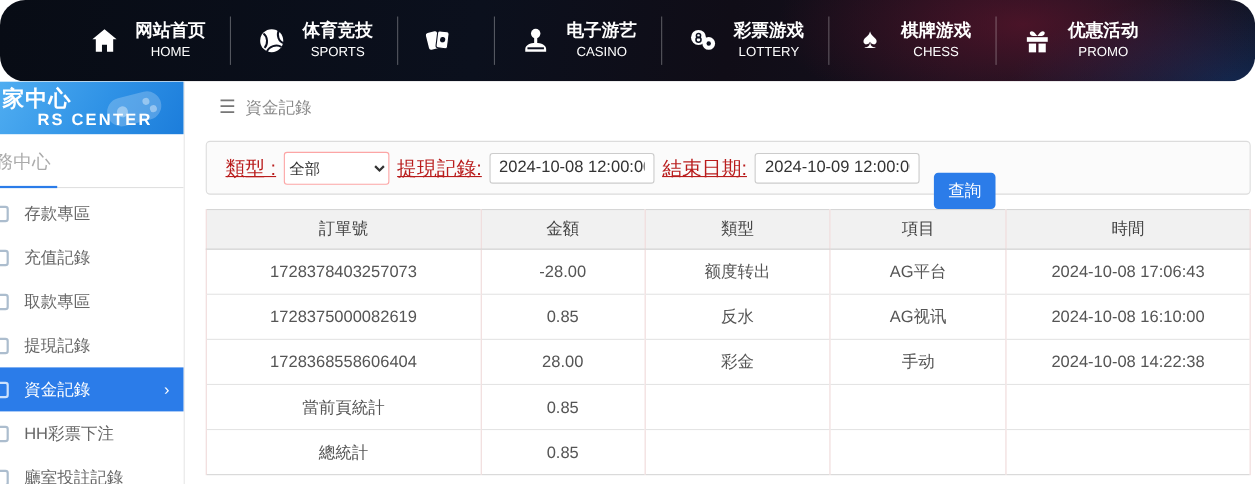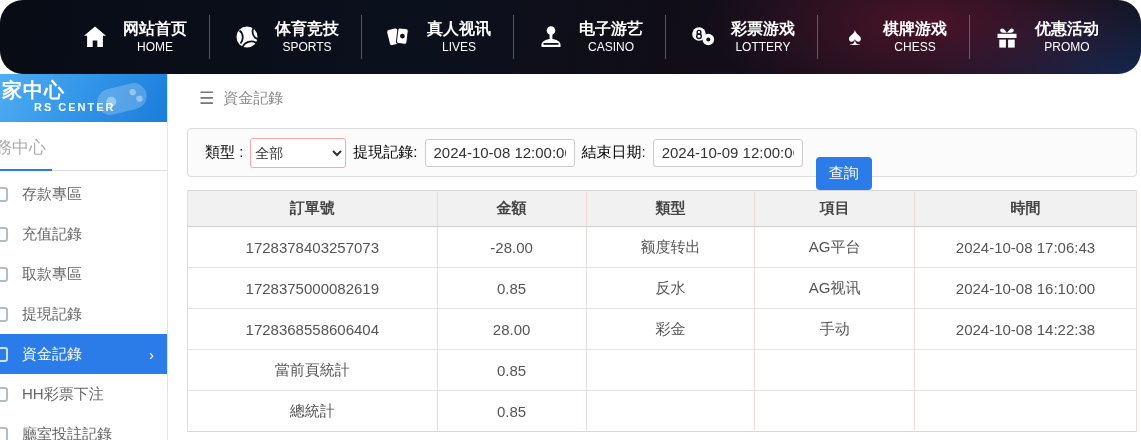--- a/index.html
+++ b/index.html
@@ -33,51 +33,51 @@
   .spade-glyph{font-size:25px;color:#fff;line-height:1;}
   
   .main{display:flex;height:366px;}
   
   .sidebar{width:168px;flex:none;background:#fff;border-right:1px solid #e3e3e3;overflow:hidden;}
   .sb-header{
     height:48px;position:relative;overflow:hidden;color:#fff;padding:5px 0 0 2px;
     background:linear-gradient(118deg,#4fadf1 0%,#2f92e6 55%,#1c7ddb 100%);
   }
   .sb-title{font-size:20px;font-weight:700;letter-spacing:1px;line-height:1.1;}
-  .sb-sub{font-size:11px;font-weight:700;letter-spacing:2px;padding-left:32px;}
+  .sb-sub{font-size:15px;font-weight:700;letter-spacing:2px;padding-left:32px;}
   .sb-pad-icon{position:absolute;right:10px;top:4px;width:70px;height:42px;}
   .sb-tab{position:relative;margin-top:14px;padding:0 0 11px 0;border-bottom:1px solid #e0e0e0;}
   .sb-tab-label{font-size:17px;color:#ababab;margin-left:-5px;}
   .sb-tab-line{position:absolute;left:0;bottom:-1px;width:52px;height:2px;background:var(--accent);}
   .sb-menu{margin-top:3px;}
   .sb-item{height:40px;display:flex;align-items:center;font-size:15px;color:#666;position:relative;cursor:pointer;}
   .sb-ico{width:15px;height:15px;margin-left:-7px;margin-right:14px;flex:none;border:2px solid #9db1c6;border-radius:3px;opacity:.85;}
   .sb-item.active{background:var(--accent);color:#fff;}
   .sb-item.active .sb-ico{border-color:#eaf3ff;}
   .sb-chevron{position:absolute;right:13px;font-size:15px;line-height:1;}
   
   .content{flex:1;min-width:0;background:#fff;}
   .breadcrumb{height:48px;display:flex;align-items:center;padding-left:31px;color:#8a8a8a;}
   .bc-burger{font-size:17px;margin-right:9px;color:#777;cursor:pointer;}
   .bc-title{font-size:15px;}
   .filter{
     margin:6px 4px 0 19px;height:49px;border:1px solid #dcdcdc;border-radius:4px;
     background:#fbfbfb;display:flex;align-items:center;padding:0 10px;
   }
-  .f-label{font-size:15px;color:#000000;margin:0 7px;white-space:nowrap;}
+  .f-label{font-size:18px;color:#b91c1c;margin:0 7px;white-space:nowrap;text-decoration:underline;}
   .f-select{width:96px;height:30px;font-size:14px;color:#333;border:1px solid #fca5a5;border-radius:3px;background:#fff;font-family:inherit;}
   .f-input{width:150px;height:28px;border:1px solid #ccc;border-radius:3px;font-size:15px;color:#333;padding:0 8px;font-family:inherit;}
   .f-btn{margin-left:13px;background:var(--accent);color:#fff;border:none;border-radius:4px;font-size:15px;padding:7px 13px;cursor:pointer;font-family:inherit;margin-top:42px;}
   
   table.records{
     margin:13px 4px 0 19px;width:calc(100% - 23px);
     border-collapse:collapse;table-layout:fixed;border:1px solid #d6d6d6;
   }
   .records th{
-    background:#f1f1f1;font-weight:700;color:#444;font-size:15px;height:36px;
+    background:#f1f1f1;font-weight:400;color:#444;font-size:15px;height:36px;
     border-left:1px solid var(--table_border_v);border-right:1px solid var(--table_border_v);
     border-bottom:1px solid #cfcfcf;text-align:center;
   }
   .records td{
     height:41px;font-size:15px;color:#555;text-align:center;background:#fff;
     border-left:1px solid var(--table_border_v);border-right:1px solid var(--table_border_v);
     border-top:1px solid var(--table_border_h);
   }
 </style>
 </head>
@@ -116,24 +116,20 @@
     <span class="nav-icon">
       <svg viewBox="0 0 28 28">
           <g transform="rotate(-14 9 14)">
             <rect x="3.5" y="6" width="10.5" height="15.5" rx="2" fill="#fff"></rect>
           </g>
           <g transform="rotate(7 18 14)">
             <rect x="12" y="5.5" width="10.5" height="15.5" rx="2" fill="#fff" stroke="#0d1120" stroke-width="1"></rect>
             <circle cx="17.3" cy="13.2" r="2.4" fill="#0d1120"></circle>
           </g>
         </svg>
-    </span>
-    <span class="nav-text">
-      <div class="nav-zh">真人视讯</div>
-      <div class="nav-en">LIVES</div>
     </span>
   </div>
   <div class="nav-sep"></div>
 
   <div class="nav-item">
     <span class="nav-icon">
       <svg viewBox="0 0 28 28">
           <circle cx="14" cy="7.5" r="4.3" fill="#fff"></circle>
           <rect x="12.6" y="10.5" width="2.8" height="6.5" fill="#fff"></rect>
           <path d="M4.5 21.6c0-3.2 4.3-5.7 9.5-5.7s9.5 2.5 9.5 5.7v2.4H4.5z" fill="#fff"></path>

